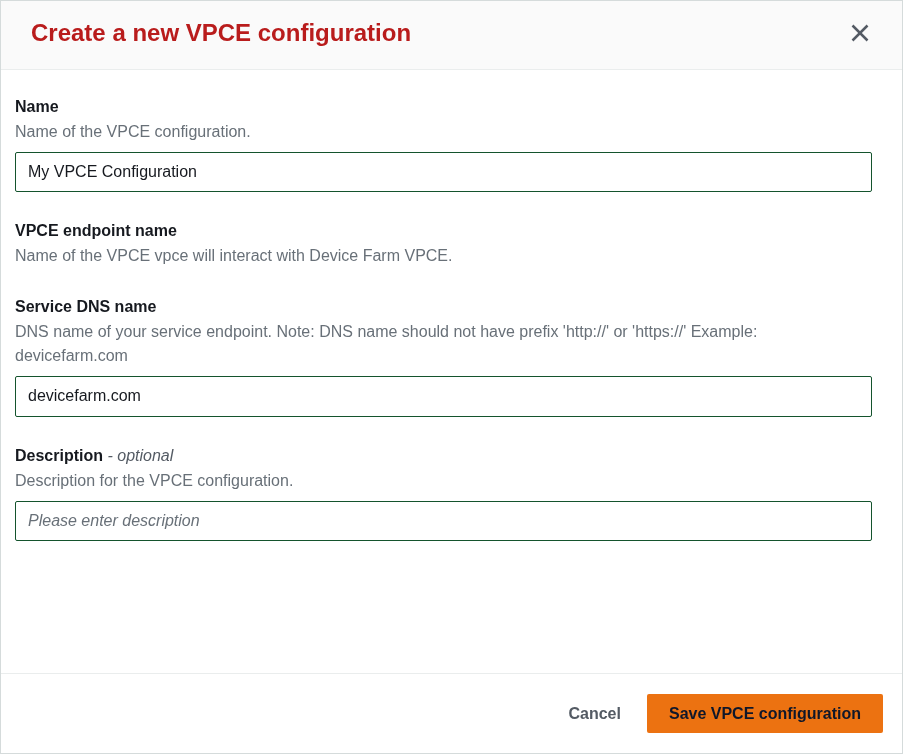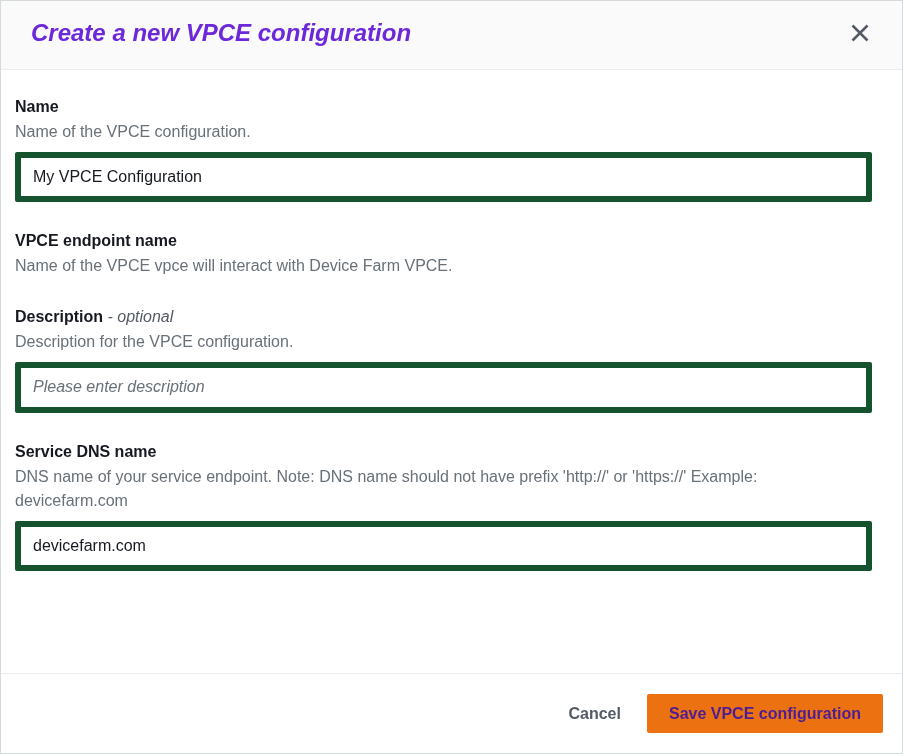--- a/index.html
+++ b/index.html
@@ -27,22 +27,21 @@
       display: flex;
       align-items: center;
       justify-content: space-between;
       padding: 18px 30px 22px 30px;
       border-bottom: 1px solid #eaeded;
       background: #fafafa;
     }
     .modal-title {
       font-size: 24px;
       font-weight: 700;
-      color: #6d28d9;
-      font-style: italic;
+      color: #b91c1c;
     }
     .close-icon {
       width: 24px;
       height: 24px;
       cursor: pointer;
       color: #545b64;
       display: flex;
       align-items: center;
       justify-content: center;
     }
@@ -74,21 +73,21 @@
       font-size: 16px;
       color: #687078;
       margin-bottom: 8px;
       line-height: 1.5;
     }
     .text-input {
       width: 100%;
       padding: 8px 12px;
       font-size: 16px;
       color: #16191f;
-      border: 6px solid #14532d;
+      border: 1px solid #14532d;
       border-radius: 2px;
       background: #fff;
       font-family: inherit;
       line-height: 1.4;
     }
     .text-input::placeholder {
       font-style: italic;
       color: #687078;
     }
     .modal-footer {
@@ -110,21 +109,21 @@
       border: none;
       line-height: 1.2;
     }
     .btn-link {
       background: transparent;
       color: #545b64;
       padding: 10px 6px;
     }
     .btn-primary {
       background: #ec7211;
-      color: #4c1d95;
+      color: #0f172a;
     }
   </style>
 </head>
 <body>
 
 <div class="modal">
   <div class="modal-header">
     <h1 class="modal-title">Create a new VPCE configuration</h1>
     <div class="close-icon">
       <svg viewBox="0 0 16 16" fill="none" stroke="currentColor" stroke-width="2">
@@ -141,31 +140,31 @@
       <div class="field-hint">Name of the VPCE configuration.</div>
       <input type="text" class="text-input" value="My VPCE Configuration" style="">
     </div>
 
     <div class="form-field">
       <label class="field-label">VPCE endpoint name</label>
       <div class="field-hint">Name of the VPCE vpce will interact with Device Farm VPCE.</div>
     </div>
 
     <div class="form-field">
+      <label class="field-label">Service DNS name</label>
+      <div class="field-hint">DNS name of your service endpoint. Note: DNS name should not have prefix 'http://' or 'https://' Example: devicefarm.com</div>
+      <input type="text" class="text-input" value="devicefarm.com" style="">
+    </div>
+
+    <div class="form-field">
       <label class="field-label">
         <span>Description</span><span class="field-optional"> - optional</span>
       </label>
       <div class="field-hint">Description for the VPCE configuration.</div>
       <input type="text" class="text-input" placeholder="Please enter description" style="">
-    </div>
-
-    <div class="form-field">
-      <label class="field-label">Service DNS name</label>
-      <div class="field-hint">DNS name of your service endpoint. Note: DNS name should not have prefix 'http://' or 'https://' Example: devicefarm.com</div>
-      <input type="text" class="text-input" value="devicefarm.com" style="">
     </div>
 
   </div>
 
   <div class="modal-footer">
     <button class="btn btn-link">Cancel</button>
     <button class="btn btn-primary">Save VPCE configuration</button>
   </div>
 </div>
 

